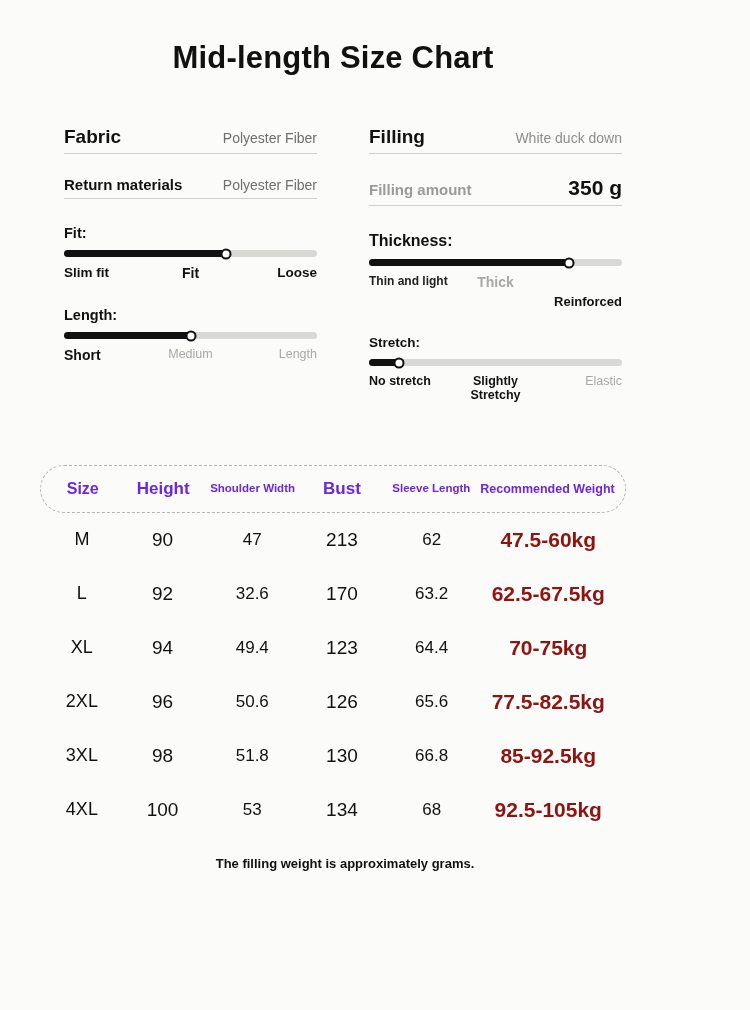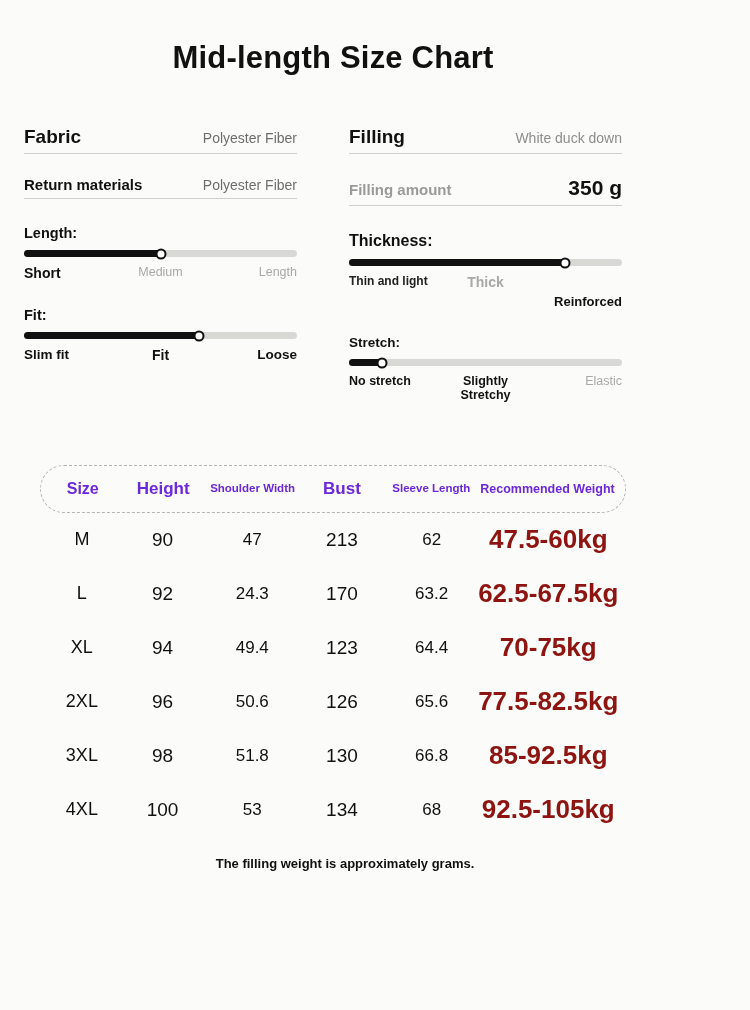--- a/index.html
+++ b/index.html
@@ -25,21 +25,21 @@
     letter-spacing: 0.2px;
     padding-top: 40px;
     color: #111;
   }
 
   
   .specs {
     display: grid;
     grid-template-columns: 1fr 1fr;
     column-gap: 52px;
-    padding: 50px 44px 0 24px;
+    padding: 50px 44px 0 64px;
   }
   .spec-col { display: block; }
 
   .kv {
     display: flex;
     align-items: baseline;
     justify-content: space-between;
     border-bottom: 1.5px solid #cfcfcb;
     padding-bottom: 5px;
   }
@@ -147,21 +147,21 @@
     grid-template-columns: 0.8fr 1fr 1fr 1fr 1fr 1.6fr;
     align-items: center;
     height: 54px;
     padding: 0 6px;
   }
   .body-row div { text-align: center; }
   .c-size { font-size: 18px; color: #111; }
   .c-num { font-size: 19px; color: #111; }
   .c-num.sm { font-size: 17px; }
   .c-weight {
-    font-size: 26px;
+    font-size: 21px;
     font-weight: bold;
     color: #8d1410;
   }
 
   
   .notes {
     padding: 14px 40px 0 40px;
   }
   .note-1 {
     font-size: 12.5px;
@@ -191,45 +191,45 @@
     <div class="spec-col">
 
       <div class="kv">
         <span class="k">Fabric</span>
         <span class="v dark">Polyester Fiber</span>
       </div>
 
       <div class="kv">
         <span class="k" style="font-size:15px;">Return materials</span>
         <span class="v dark">Polyester Fiber</span>
+      </div>
+
+      <div class="slider-block">
+        <div class="lbl">Fit:</div>
+        <div class="track">
+          <div class="fill" style="width:64%"></div>
+          <div class="knob" style="left:64%"></div>
+        </div>
+        <div class="ticks">
+          <span class="on-sm" style="color:#111;font-size:13.5px;">Slim fit</span>
+          <span class="on">Fit</span>
+          <span class="on-sm" style="color:#111;font-size:13.5px;">Loose</span>
+        </div>
       </div>
 
       <div class="slider-block">
         <div class="lbl">Length:</div>
         <div class="track">
           <div class="fill" style="width:50%"></div>
           <div class="knob" style="left:50%"></div>
         </div>
         <div class="ticks">
           <span class="on">Short</span>
           <span>Medium</span>
           <span>Length</span>
-        </div>
-      </div>
-
-      <div class="slider-block">
-        <div class="lbl">Fit:</div>
-        <div class="track">
-          <div class="fill" style="width:64%"></div>
-          <div class="knob" style="left:64%"></div>
-        </div>
-        <div class="ticks">
-          <span class="on-sm" style="color:#111;font-size:13.5px;">Slim fit</span>
-          <span class="on">Fit</span>
-          <span class="on-sm" style="color:#111;font-size:13.5px;">Loose</span>
         </div>
       </div>
 
     </div>
 
     <div class="spec-col">
 
       <div class="kv">
         <span class="k">Filling</span>
         <span class="v">White duck down</span>
@@ -285,21 +285,21 @@
       <div class="c-num">90</div>
       <div class="c-num sm">47</div>
       <div class="c-num">213</div>
       <div class="c-num sm">62</div>
       <div class="c-weight">47.5-60kg</div>
     </div>
 
     <div class="body-row">
       <div class="c-size">L</div>
       <div class="c-num">92</div>
-      <div class="c-num sm">24.3</div>
+      <div class="c-num sm">32.6</div>
       <div class="c-num">170</div>
       <div class="c-num sm">63.2</div>
       <div class="c-weight">62.5-67.5kg</div>
     </div>
 
     <div class="body-row">
       <div class="c-size">XL</div>
       <div class="c-num">94</div>
       <div class="c-num sm">49.4</div>
       <div class="c-num">123</div>

